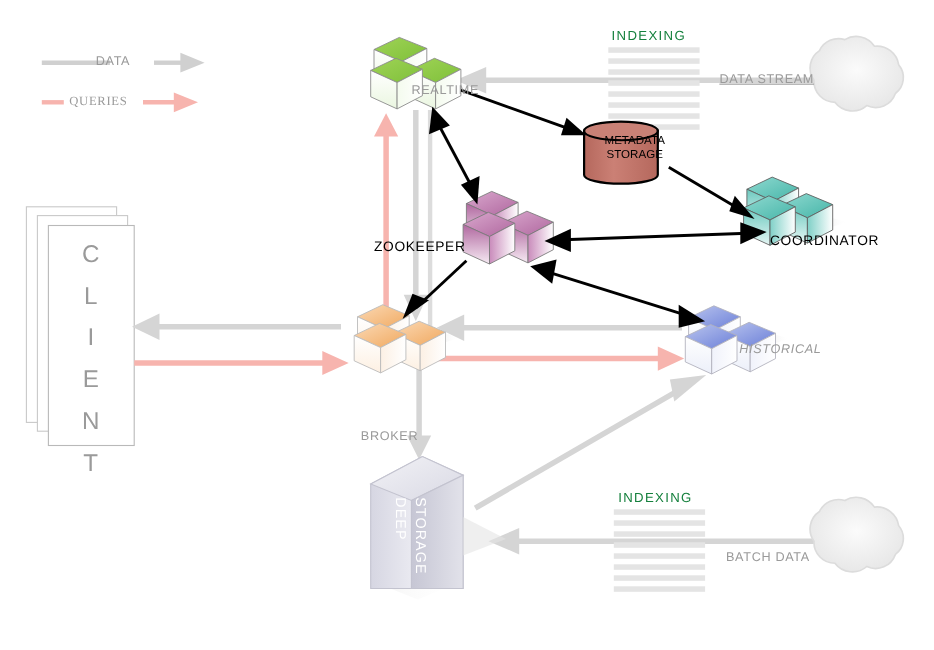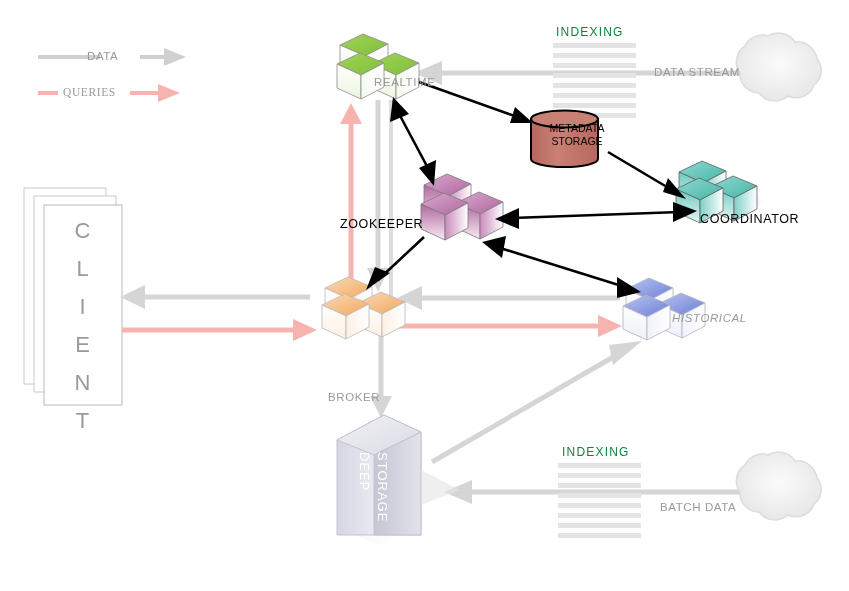--- a/index.html
+++ b/index.html
@@ -344,19 +344,19 @@
 
 <div style="position:absolute; left:531px; top:122px; width:92px; text-align:center;
             color:#000; font-size:10.5px; line-height:12.5px;">
   <div>METADATA</div>
   <div>STORAGE</div>
 </div>
 
 <div class="deep-text" style="left:372px; top:452px;">DEEP</div>
 <div class="deep-text" style="left:390px; top:452px;">STORAGE</div>
 
-<div class="lbl lbl-gray" style="left:654px; top:66px;">DATA STREAM</div>
+<div class="lbl lbl-gray" style="left:654px; top:66px;text-decoration:underline;">DATA STREAM</div>
 <div class="lbl lbl-gray" style="left:660px; top:501px;">BATCH DATA</div>
 
 <div class="lbl lbl-pink" style="left:556px; top:25px;">INDEXING</div>
 <div class="lbl lbl-pink" style="left:562px; top:445px;">INDEXING</div>
 
 </div>
 
 </body></html>

